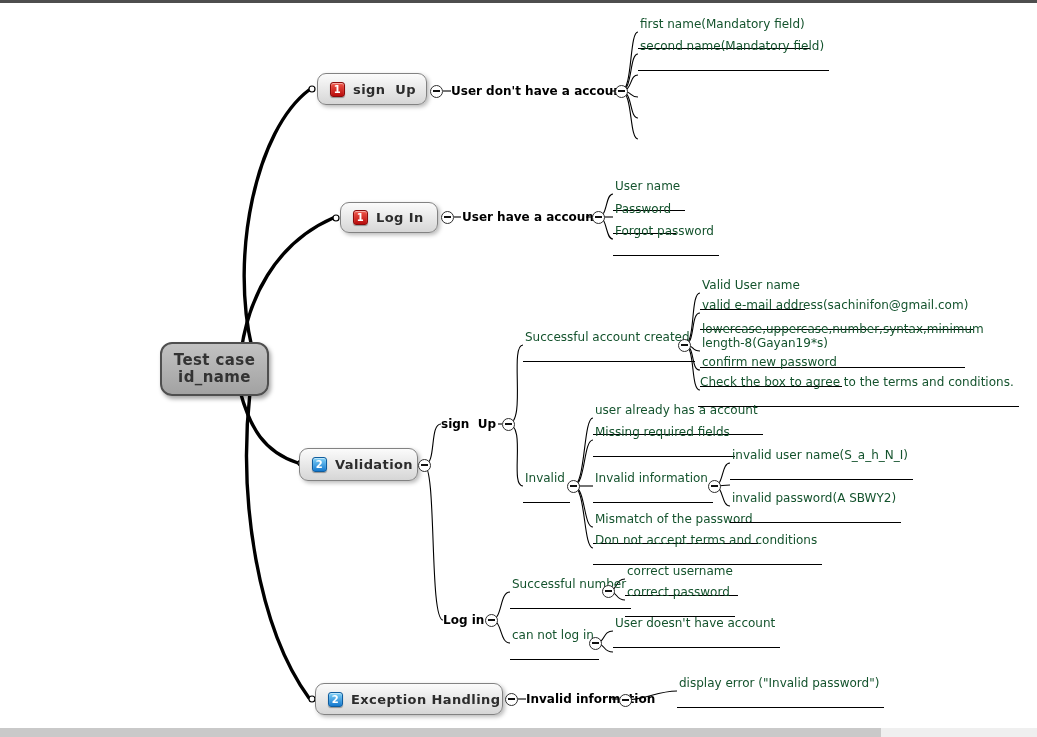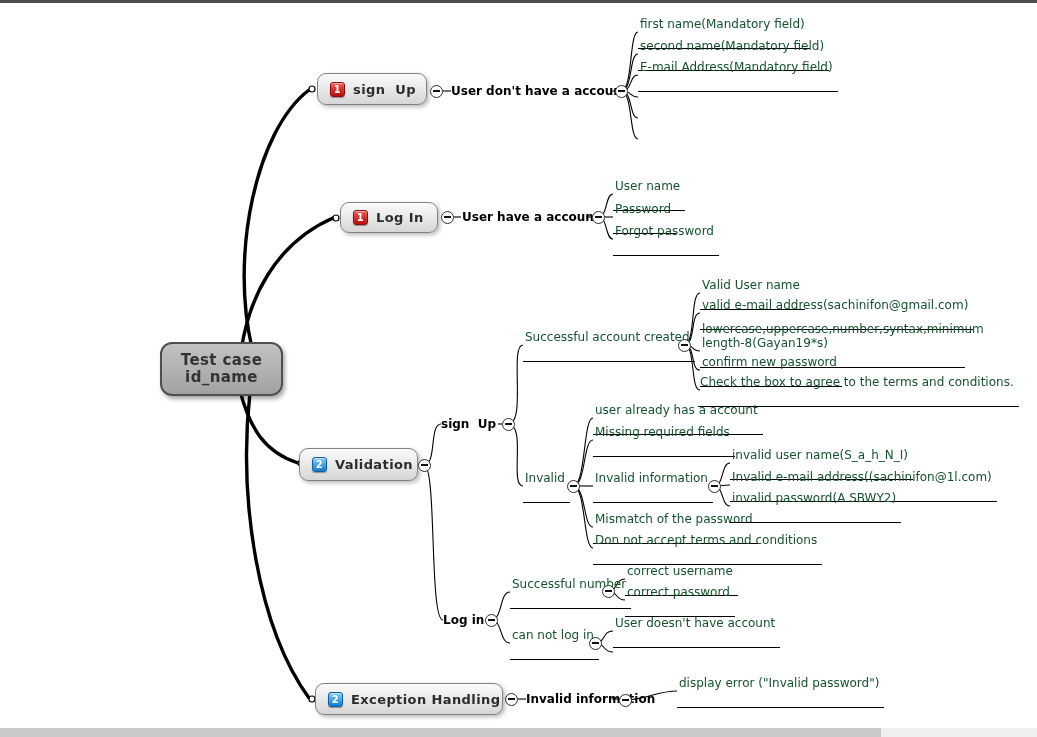--- a/index.html
+++ b/index.html
@@ -1,21 +1,21 @@
 <!DOCTYPE html>
 <html><head>
 <meta charset="utf-8">
 <style>
   * { margin:0; padding:0; box-sizing:border-box; }
   body { background:#fff; font-family:"DejaVu Sans", sans-serif; }
   #canvas { position:relative; width:1037px; height:737px; background:#fff; overflow:hidden; }
 
   .topbar { position:absolute; left:0; top:0; width:1037px; height:3px; background:#4e4e4e; }
 
-  .root-node { position:absolute; left:160px; top:342px; width:123px; height:54px;
+  .root-node { position:absolute; left:160px; top:342px; width:109px; height:54px;
     background:linear-gradient(#c2c2c2,#a2a2a2); border:2px solid #4f4f4f; border-radius:12px;
     box-shadow:2px 3px 4px rgba(0,0,0,.35); display:flex; flex-direction:column;
     align-items:center; justify-content:center; font-weight:bold; font-size:15px;
     line-height:17px; color:#333; letter-spacing:.4px; z-index:3; }
 
   .topic { position:absolute; display:flex; align-items:center; gap:8px; padding:0 12px;
     border:1.5px solid #828282; border-radius:9px; background:linear-gradient(#fbfbfb,#d6d6d6);
     box-shadow:2px 2px 4px rgba(0,0,0,.28); font-weight:bold; font-size:13px; color:#2c2c2c;
     letter-spacing:.4px; white-space:pre; z-index:3; }
   .badge { width:15px; height:15px; border-radius:3px; color:#fff; font-size:10px;
@@ -137,39 +137,37 @@
   <div class="blabel" style="left:526px;top:692px">Invalid information</div>
 
   <div class="inode" style="left:523px;top:330px">Successful account created</div>
   <div class="inode" style="left:523px;top:471px">Invalid</div>
   <div class="inode" style="left:593px;top:471px">Invalid information</div>
   <div class="inode" style="left:510px;top:577px">Successful number</div>
   <div class="inode" style="left:510px;top:628px">can not log in</div>
 
   <div class="leaf" style="left:638px;top:17px">first name(Mandatory field)</div>
   <div class="leaf" style="left:638px;top:39px">second name(Mandatory field)</div>
-  <div class="leaf" style="left:638px;top:60px">E-mail Address(Mandatory field)</div>
 
   <div class="leaf" style="left:613px;top:179px">User name</div>
   <div class="leaf" style="left:613px;top:202px">Password</div>
   <div class="leaf" style="left:613px;top:224px">Forgot password</div>
 
   <div class="leaf" style="left:700px;top:278px">Valid User name</div>
   <div class="leaf" style="left:700px;top:298px">valid e-mail address(sachinifon@gmail.com)</div>
   <div class="leaf wrap" style="left:700px;top:322px">lowercase,uppercase,number,syntax,minimum length-8(Gayan19*s)</div>
   <div class="leaf" style="left:700px;top:355px">confirm new password</div>
   <div class="leaf" style="left:698px;top:375px">Check the box to agree to the terms and conditions.</div>
 
   <div class="leaf" style="left:593px;top:403px">user already has a account</div>
   <div class="leaf" style="left:593px;top:425px">Missing required fields</div>
   <div class="leaf" style="left:593px;top:512px">Mismatch of the password</div>
   <div class="leaf" style="left:593px;top:533px">Don not accept terms and conditions</div>
 
   <div class="leaf" style="left:730px;top:448px">invalid user name(S_a_h_N_I)</div>
-  <div class="leaf" style="left:730px;top:470px">Invalid e-mail address((sachinifon@1l.com)</div>
   <div class="leaf" style="left:730px;top:491px">invalid password(A SBWY2)</div>
 
   <div class="leaf" style="left:625px;top:564px">correct username</div>
   <div class="leaf" style="left:625px;top:585px">correct password</div>
 
   <div class="leaf" style="left:613px;top:616px">User doesn't have account</div>
 
   <div class="leaf" style="left:677px;top:676px">display error ("Invalid password")</div>
 
   <div class="ctoggle" style="left:429.5px;top:84.5px">

